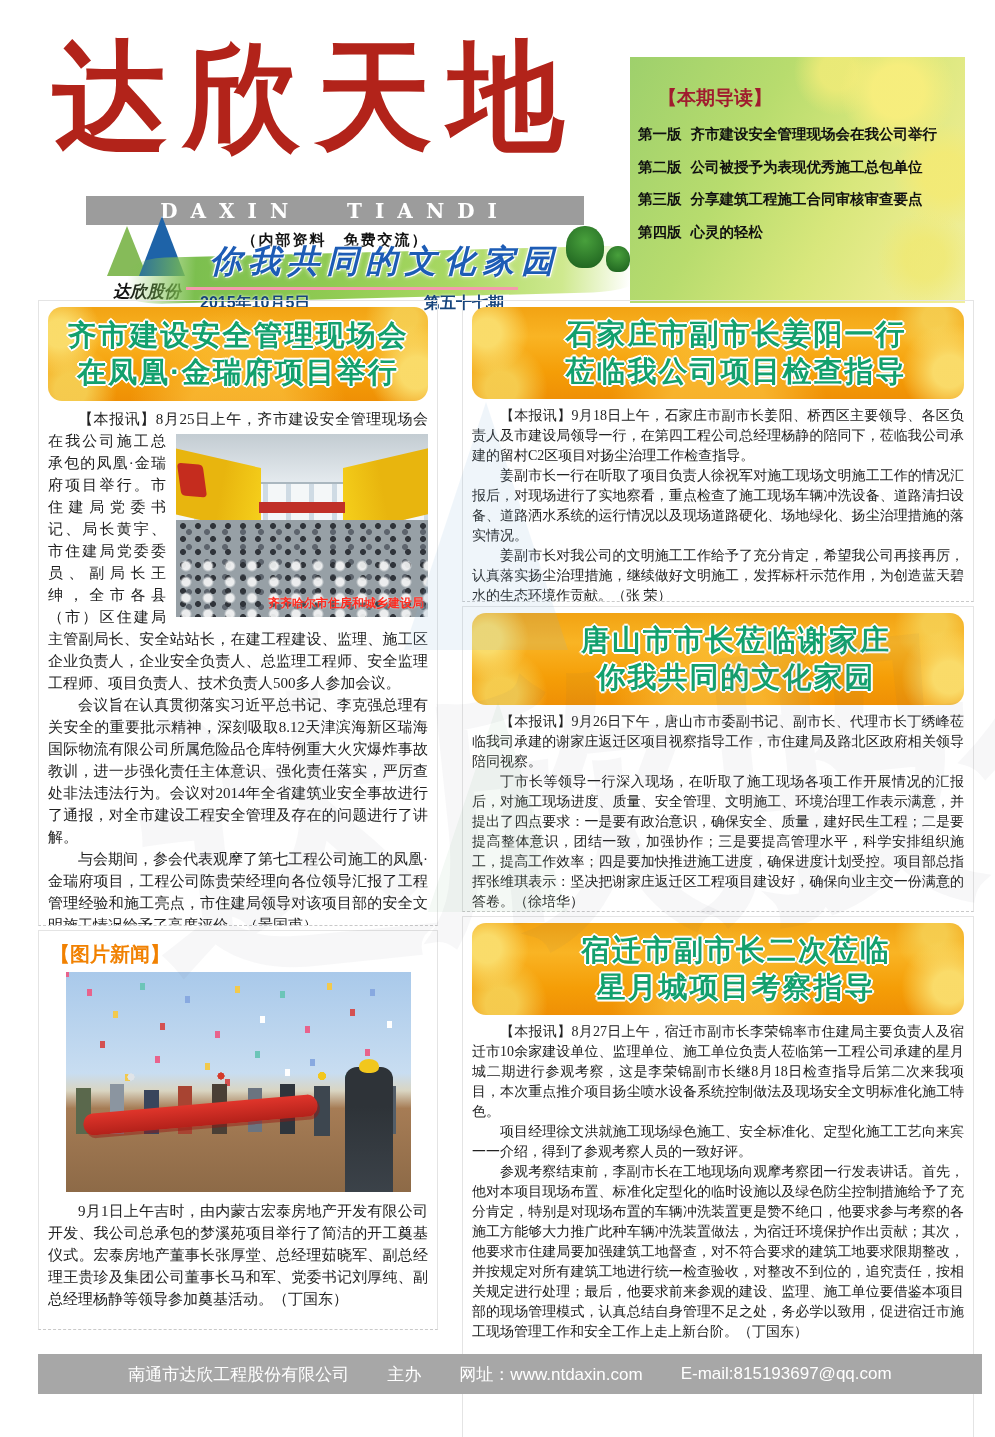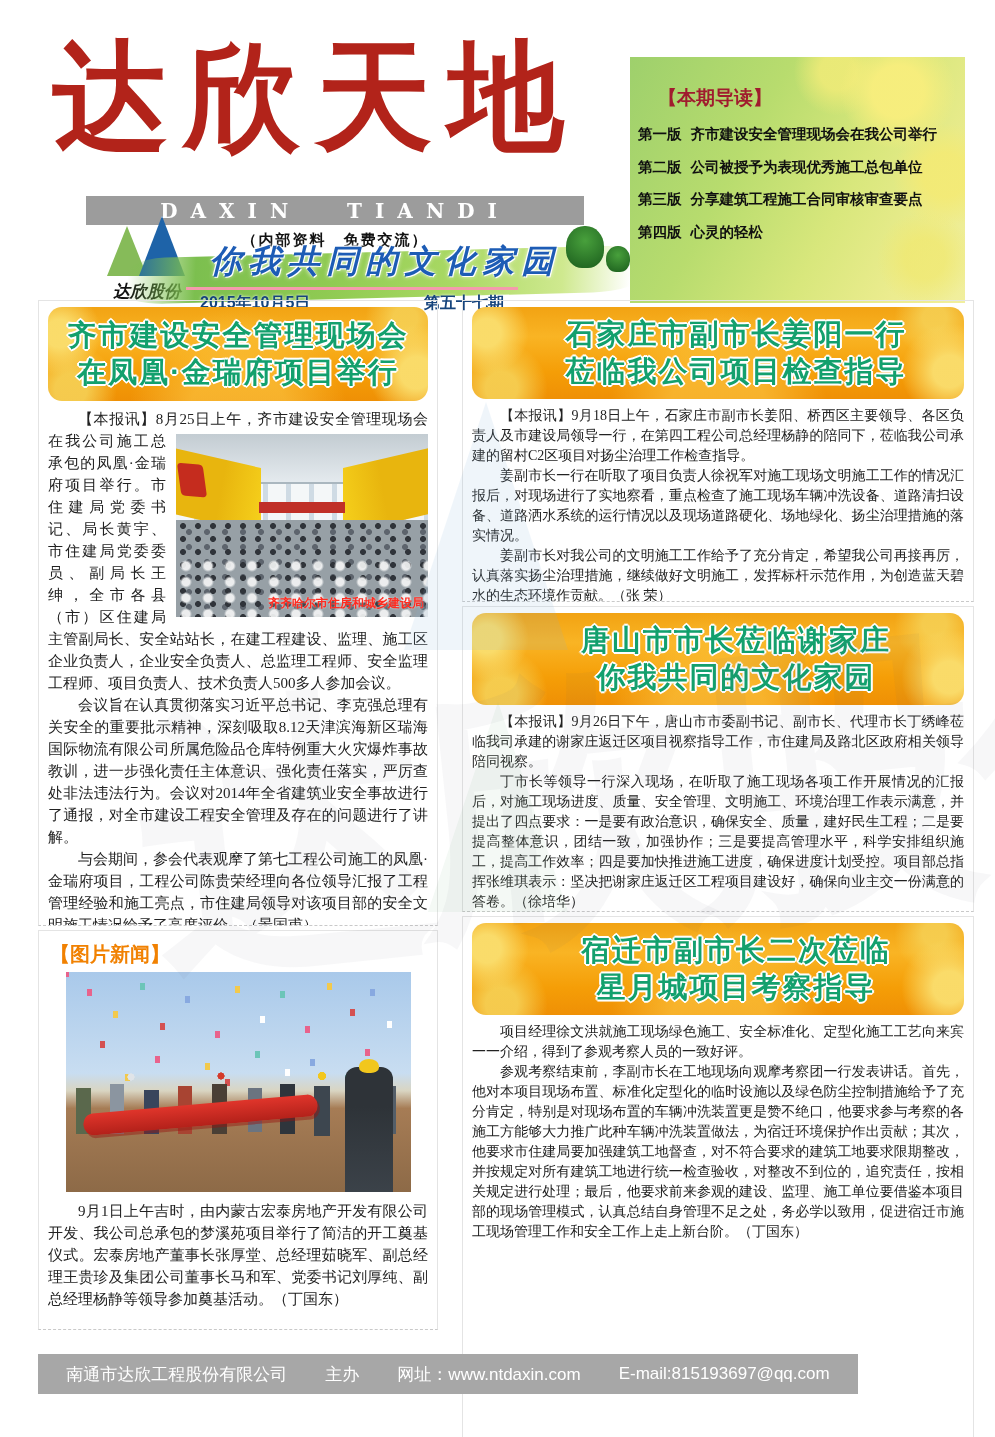--- a/index.html
+++ b/index.html
@@ -153,21 +153,21 @@
   
   .wm { position:absolute; z-index:3; pointer-events:none; }
   .wm-tri1 { left:404px; top:402px; width:0; height:0; border-left:82px solid transparent;
              border-right:82px solid transparent; border-bottom:248px solid rgba(130,180,215,.13); }
   .wm-tri2 { left:428px; top:702px; width:0; height:0; border-left:70px solid transparent;
              border-right:70px solid transparent; border-bottom:210px solid rgba(150,195,160,.10); }
   .wm-text { left:140px; top:600px; font-size:290px; font-weight:bold; white-space:nowrap;
              color:rgba(90,100,115,.05); transform:rotate(-6deg); letter-spacing:-14px; }
 
   
-  .footer { position:absolute; left:38px; top:1354px; width:820px; height:40px; background:#a7a7a7;
+  .footer { position:absolute; left:38px; top:1354px; width:944px; height:40px; background:#a7a7a7;
             z-index:4; color:#fff; display:flex; align-items:center; justify-content:center; gap:38px;
             font-family:"Liberation Sans","DejaVu Sans",sans-serif; font-size:17px; }
 </style>
 </head>
 <body>
 
 <div class="page">
 
   <div>
     <div class="mast-title">达欣天地</div>
@@ -267,20 +267,21 @@
         </div>
         <div class="para indent">【本报讯】9月26日下午，唐山市市委副书记、副市长、代理市长丁绣峰莅临我司承建的谢家庄返迁区项目视察指导工作，市住建局及路北区政府相关领导陪同视察。</div>
         <div class="para indent">丁市长等领导一行深入现场，在听取了施工现场各项工作开展情况的汇报后，对施工现场进度、质量、安全管理、文明施工、环境治理工作表示满意，并提出了四点要求：一是要有政治意识，确保安全、质量，建好民生工程；二是要提高整体意识，团结一致，加强协作；三是要提高管理水平，科学安排组织施工，提高工作效率；四是要加快推进施工进度，确保进度计划受控。项目部总指挥张维琪表示：坚决把谢家庄返迁区工程项目建设好，确保向业主交一份满意的答卷。（徐培华）</div>
       </div>
 
       <div class="box" style="height:524px;">
         <div class="banner banner-r">
           <div class="bl">宿迁市副市长二次莅临</div>
           <div class="bl">星月城项目考察指导</div>
         </div>
+        <div class="para indent">【本报讯】8月27日上午，宿迁市副市长李荣锦率市住建局主要负责人及宿迁市10余家建设单位、监理单位、施工单位负责人莅临第一工程公司承建的星月城二期进行参观考察，这是李荣锦副市长继8月18日检查指导后第二次来我项目，本次重点推介项目扬尘喷水设备系统控制做法及现场安全文明标准化施工特色。</div>
         <div class="para indent">项目经理徐文洪就施工现场绿色施工、安全标准化、定型化施工工艺向来宾一一介绍，得到了参观考察人员的一致好评。</div>
         <div class="para indent">参观考察结束前，李副市长在工地现场向观摩考察团一行发表讲话。首先，他对本项目现场布置、标准化定型化的临时设施以及绿色防尘控制措施给予了充分肯定，特别是对现场布置的车辆冲洗装置更是赞不绝口，他要求参与考察的各施工方能够大力推广此种车辆冲洗装置做法，为宿迁环境保护作出贡献；其次，他要求市住建局要加强建筑工地督查，对不符合要求的建筑工地要求限期整改，并按规定对所有建筑工地进行统一检查验收，对整改不到位的，追究责任，按相关规定进行处理；最后，他要求前来参观的建设、监理、施工单位要借鉴本项目部的现场管理模式，认真总结自身管理不足之处，务必学以致用，促进宿迁市施工现场管理工作和安全工作上走上新台阶。（丁国东）</div>
       </div>
     </div>
   </div>
 
   <div class="wm wm-tri1"></div>
   <div class="wm wm-tri2"></div>
   <div class="wm wm-text">达欣股份</div>
 

